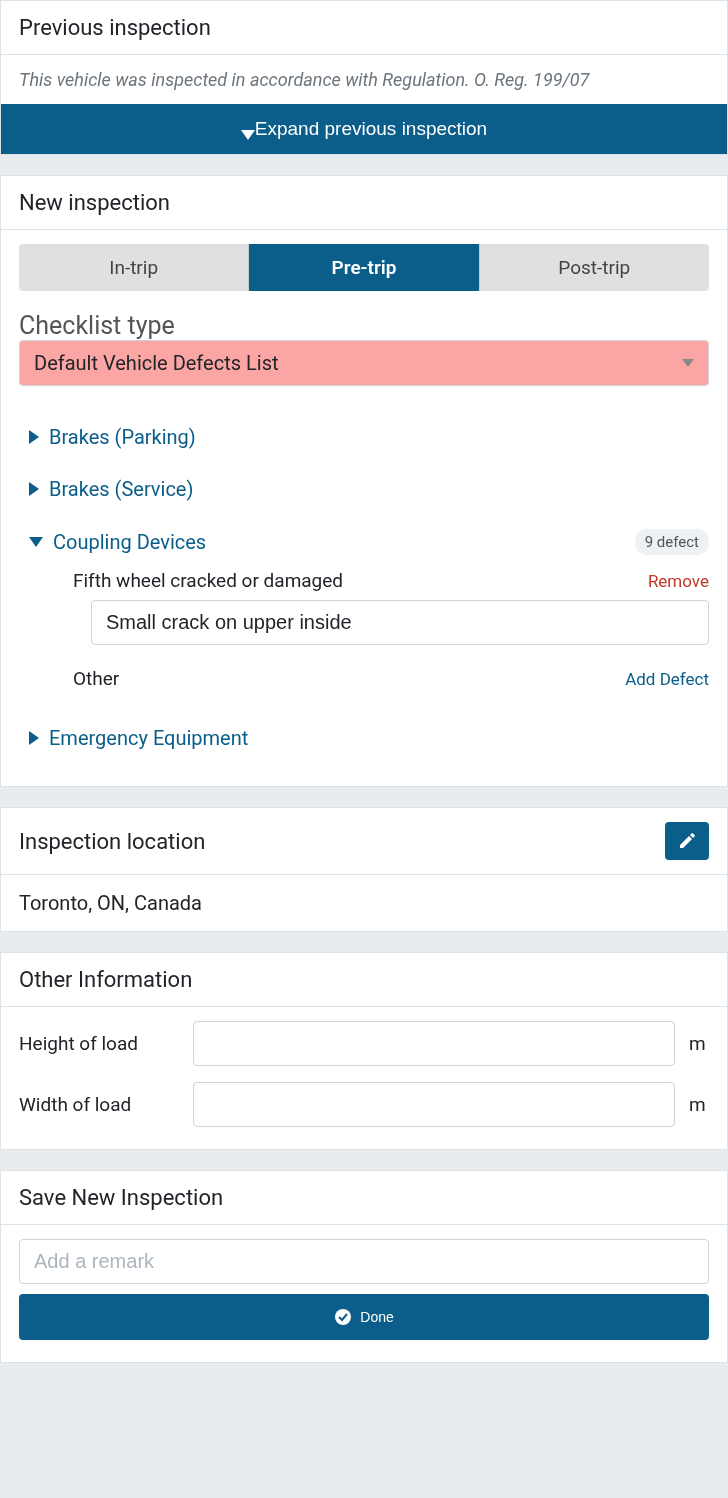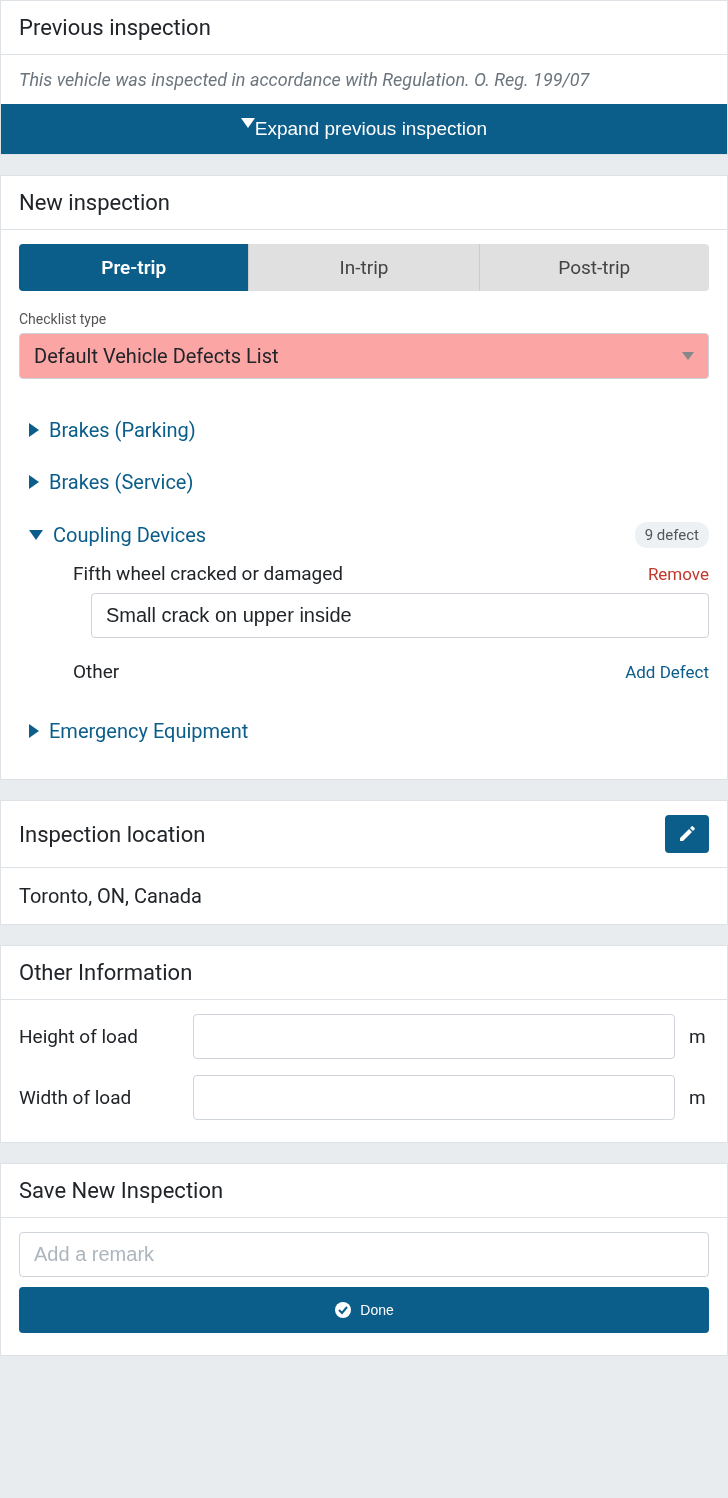--- a/index.html
+++ b/index.html
@@ -40,21 +40,21 @@
   }
   .expand-btn {
     background: #0b5d8a;
     color: #fff;
     width: 100%;
     border: none;
     padding: 14px;
     font-size: 19px;
     cursor: pointer;
     display: flex;
-    align-items: flex-start;
+    align-items: flex-end;
     justify-content: center;
     gap: 0;
   }
   .segmented {
     display: flex;
     border-radius: 4px;
     overflow: hidden;
     margin-bottom: 20px;
   }
   .segmented .seg {
@@ -67,23 +67,22 @@
     color: #444;
     border-right: 1px solid #ccc;
   }
   .segmented .seg:last-child { border-right: none; }
   .segmented .seg.active {
     background: #0b5d8a;
     color: #fff;
     font-weight: 600;
   }
   .label {
-    font-size: 14px;
+    font-size: 25px;
     color: #555;
-    margin-bottom: 6px;
     display: block;
   }
   .select {
     width: 100%;
     border: 1px solid #ced4da;
     border-radius: 4px;
     padding: 10px 14px;
     font-size: 20px;
     color: #212529;
     background: #fca5a5;
@@ -224,22 +223,22 @@
     <span>Expand previous inspection</span>
   </button>
 </div>
 
 <div class="card">
   <div class="card-header">
     <h2>New inspection</h2>
   </div>
   <div class="card-body">
     <div class="segmented">
+      <div class="seg">In-trip</div>
       <div class="seg active">Pre-trip</div>
-      <div class="seg">In-trip</div>
       <div class="seg">Post-trip</div>
     </div>
 
     <label class="label">Checklist type</label>
     <div class="select">
       <span>Default Vehicle Defects List</span>
       <span>
         <svg width="12" height="8" viewBox="0 0 12 8">
             <polygon points="0,0 12,0 6,8" fill="#888"></polygon>
           </svg>

